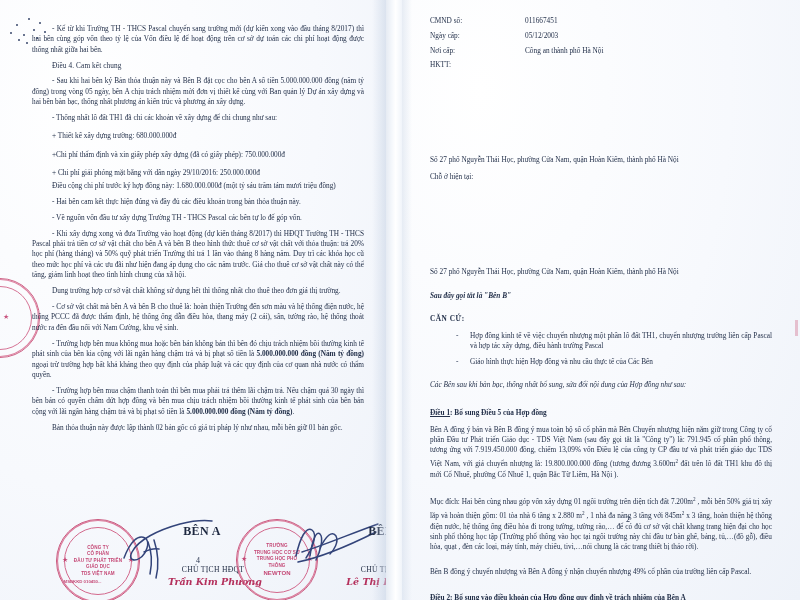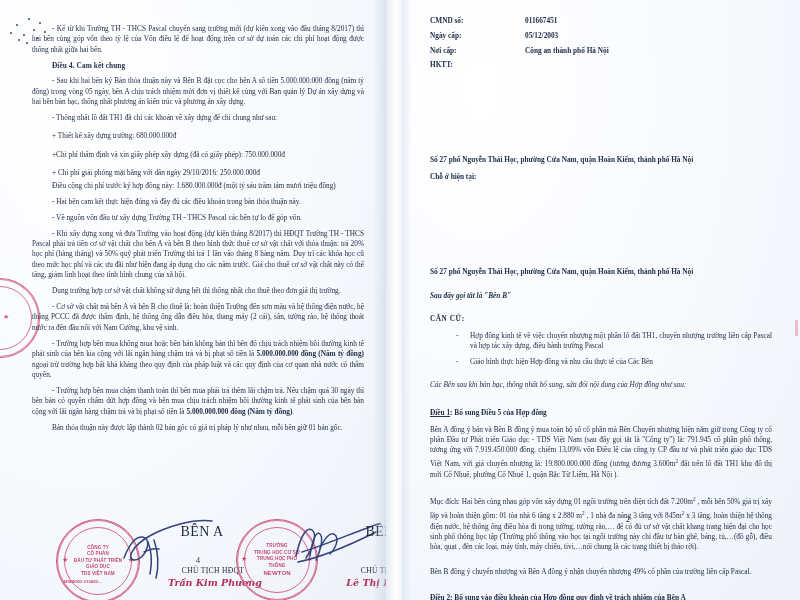--- a/index.html
+++ b/index.html
@@ -51,38 +51,38 @@
     text-align:justify;
     text-justify:inter-word;
   }
   .left-body{ left:32px; top:24px; width:332px; }
   .right-body{ left:28px; top:16px; width:342px; }
 
   p{margin:0 0 5.5px 0;}
   p.tight{margin-bottom:2.4px;margin-top:8px;}
   .indent{ text-indent:20px; }
   .heading{
-    font-weight:bold;
+    font-weight:normal;
     text-indent:20px;
     margin-top:4px;
     margin-bottom:5px;
     letter-spacing:.1px;
   }
   .heading-u{
     font-weight:bold;
     margin-top:10px;
     margin-bottom:6px;
   }
   .heading-u .u{ text-decoration:underline; }
   .b{ font-weight:bold; }
   .i{ font-style:italic; }
   sup{font-size:5.2px; vertical-align:super;}
 
   
-  .kv{ display:flex; margin-bottom:4.4px;font-weight:bold; }
+  .kv{ display:flex; margin-bottom:4.4px; }
   .kv .k{ width:95px; flex:0 0 95px; }
   .kv .v{ flex:1; }
   .kv.tall{ margin-bottom:6px;flex-direction:column; }
   .bullets{ margin:0; padding:0; list-style:none; }
   .bullets li{
     position:relative; padding-left:40px; margin-bottom:5.5px;
     text-align:justify;
   }
   .bullets li::before{
     content:"-"; position:absolute; left:26px; top:-0.5px; color:#33405c;
@@ -92,21 +92,21 @@
   .pagenum{
     position:absolute; font-size:8px; color:#2a3650;
     font-family:"Liberation Serif", serif;
   }
   .pagenum-left{ left:196px; top:556px; }
   .pagenum-right{ left:224px; top:515px; }
 
   
   .sigblock{ position:absolute; text-align:center; }
   .sig-label{
-    font-weight:normal; font-size:14px; color:#1d2840; letter-spacing:.4px;
+    font-weight:bold; font-size:12px; color:#1d2840; letter-spacing:.4px;
   }
   .sig-title{
     font-size:7.6px; color:#1d2840; letter-spacing:.3px; white-space:nowrap;
   }
   .sig-name{
     font-family:"DejaVu Serif", serif;
     font-style:italic; font-weight:bold;
     font-size:9.5px; color:#b4305c; white-space:nowrap;
   }
   .sigA{ left:100px; top:524px; width:190px;}

